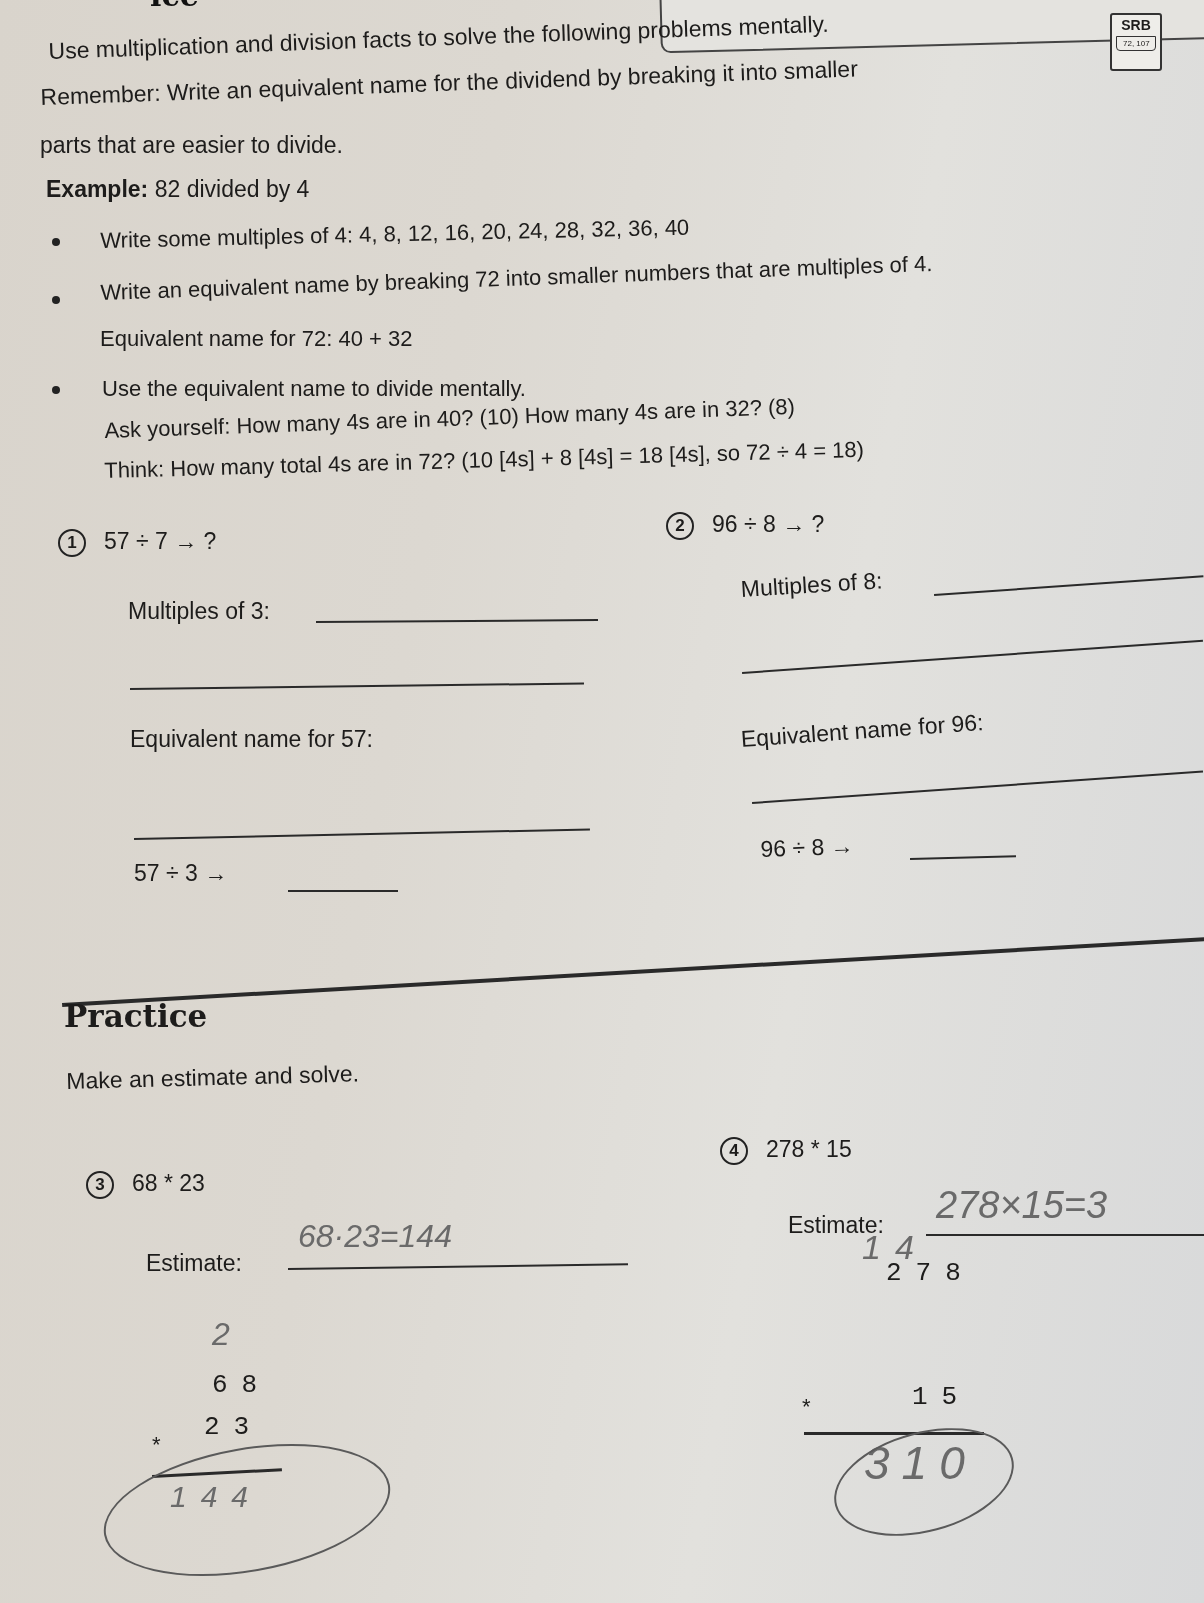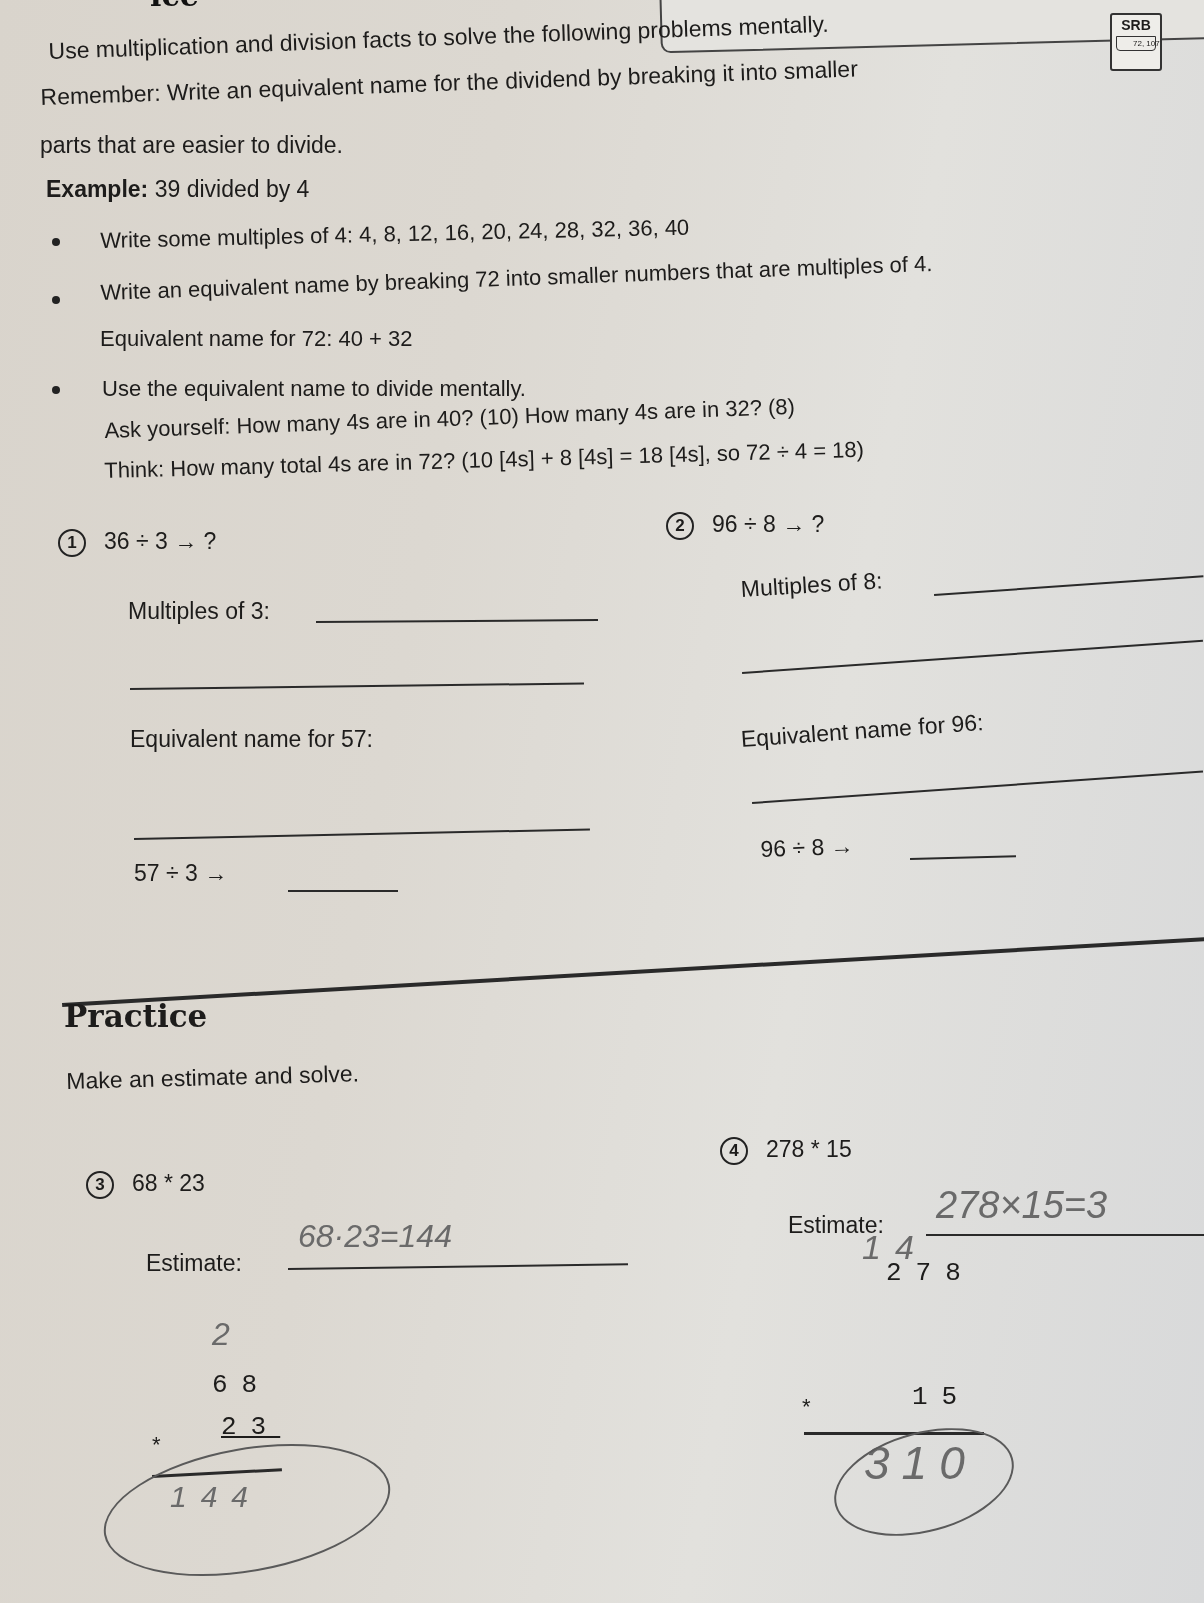--- a/index.html
+++ b/index.html
@@ -4,21 +4,21 @@
 <style>
   html,body{margin:0;padding:0;}
   body{width:1204px;height:1603px;overflow:hidden;position:relative;
     background:linear-gradient(100deg,#d9d4cc 0%,#dcd8d1 35%,#e2e1dd 65%,#d8d9da 100%);
     font-family:"Liberation Sans",sans-serif;color:#1d1c1b;}
   .abs{position:absolute;white-space:nowrap;}
   .top-heading{left:150px;top:-22px;font-family:"DejaVu Serif",serif;font-weight:bold;font-size:30px;color:#111;}
   .top-box{left:660px;top:-20px;width:560px;height:62px;border:2px solid #444;border-radius:10px;transform:rotate(-1.5deg);background:#e4e3df;}
   .srb{left:1110px;top:13px;width:48px;height:54px;border:2px solid #333;border-radius:3px;background:#eeede9;text-align:center;}
   .srb .s1{font-weight:bold;font-size:14px;display:block;margin-top:2px;}
-  .srb .s2{font-size:8px;display:block;border:1.5px solid #333;margin:3px 4px 0;padding:2px 16px;border-radius:0 0 4px 4px;}
+  .srb .s2{font-size:8px;display:block;border:1.5px solid #333;margin:3px 4px 0;padding:2px 6px;border-radius:0 0 4px 4px;}
   .intro{font-size:23px;line-height:31px;transform-origin:0 0;}
   .l1{left:48px;top:36px;transform:rotate(-2deg);}
   .l2{left:40px;top:82px;transform:rotate(-2deg);}
   .l3{left:40px;top:130px;}
   .ex-title{left:46px;top:176px;font-size:23px;}
   .ex-title b{font-weight:bold;text-align:center;}
   .bullet{font-size:22px;}
   .dot{position:absolute;width:8px;height:8px;border-radius:50%;background:#222;}
   .rot{transform-origin:0 0;}
   .circle-num{display:inline-block;width:24px;height:24px;border:2px solid #222;border-radius:50%;text-align:center;font-size:17px;line-height:24px;font-weight:bold;margin-right:18px;vertical-align:middle;}
@@ -38,37 +38,37 @@
   <span class="s1">SRB</span>
   <span class="s2">72, 107</span>
 </div>
 
 <div class="abs intro l1">Use multiplication and division facts to solve the following problems mentally.</div>
 <div class="abs intro l2">Remember: Write an equivalent name for the dividend by breaking it into smaller</div>
 <div class="abs intro l3">parts that are easier to divide.</div>
 
 <div class="abs ex-title">
   <b>Example:</b>
-  <span>39 divided by 4</span>
+  <span>82 divided by 4</span>
 </div>
 
 <div class="dot" style="left:52px;top:238px;"></div>
 <div class="abs bullet rot" style="left:100px;top:228px;transform:rotate(-1.3deg);">Write some multiples of 4: 4, 8, 12, 16, 20, 24, 28, 32, 36, 40</div>
 
 <div class="dot" style="left:52px;top:296px;"></div>
 <div class="abs bullet rot" style="left:100px;top:280px;transform:rotate(-2deg);">Write an equivalent name by breaking 72 into smaller numbers that are multiples of 4.</div>
 <div class="abs bullet" style="left:100px;top:326px;">Equivalent name for 72: 40 + 32</div>
 
 <div class="dot" style="left:52px;top:386px;"></div>
 <div class="abs bullet" style="left:102px;top:376px;">Use the equivalent name to divide mentally.</div>
 <div class="abs bullet rot" style="left:104px;top:418px;transform:rotate(-2deg);">Ask yourself: How many 4s are in 40? (10) How many 4s are in 32? (8)</div>
 <div class="abs bullet rot" style="left:104px;top:458px;transform:rotate(-1.6deg);">Think: How many total 4s are in 72? (10 [4s] + 8 [4s] = 18 [4s], so 72 ÷ 4 = 18)</div>
 
 <div class="abs prob" style="left:58px;top:528px;">
-  <span class="circle-num">1</span><span>36 ÷ 3 → ?</span>
+  <span class="circle-num">1</span><span>57 ÷ 7 → ?</span>
 </div>
 <div class="abs prob" style="left:128px;top:598px;">Multiples of 3:</div>
 <div class="blank" style="left:316px;top:621px;width:282px;transform:rotate(-0.4deg);"></div>
 <div class="blank" style="left:130px;top:688px;width:454px;transform:rotate(-0.7deg);"></div>
 <div class="abs prob" style="left:130px;top:726px;">Equivalent name for 57:</div>
 <div class="blank" style="left:134px;top:838px;width:456px;transform:rotate(-1.2deg);"></div>
 <div class="abs prob" style="left:134px;top:860px;">57 ÷ 3 →</div>
 <div class="blank" style="left:288px;top:890px;width:110px;"></div>
 
 <div class="abs prob" style="left:666px;top:511px;">
@@ -90,21 +90,21 @@
 <div class="abs prob" style="left:86px;top:1170px;">
   <span class="circle-num">3</span><span>68 * 23</span>
 </div>
 <div class="abs prob" style="left:146px;top:1250px;">Estimate:</div>
 <div class="blank" style="left:288px;top:1268px;width:340px;transform:rotate(-0.8deg);"></div>
 <div class="abs hand" style="left:298px;top:1218px;font-size:32px;">68·23=144</div>
 
 <div class="abs hand" style="left:212px;top:1316px;font-size:32px;">2</div>
 <div class="abs mono-num" style="left:212px;top:1370px;">68</div>
 <div class="abs" style="left:152px;top:1432px;font-size:22px;">*</div>
-<div class="abs mono-num" style="left:221px;top:1412px;text-decoration:underline;">23</div>
+<div class="abs mono-num" style="left:204px;top:1412px;">23</div>
 <div class="blank" style="left:152px;top:1475px;width:130px;border-top-width:3px;transform:rotate(-3deg);"></div>
 <div class="abs hand" style="left:170px;top:1480px;font-size:30px;letter-spacing:14px;">144</div>
 <div class="oval" style="left:102px;top:1448px;width:286px;height:120px;transform:rotate(-10deg);"></div>
 
 <div class="abs prob" style="left:720px;top:1136px;">
   <span class="circle-num">4</span><span>278 * 15</span>
 </div>
 <div class="abs prob" style="left:788px;top:1212px;">Estimate:</div>
 <div class="blank" style="left:926px;top:1234px;width:278px;"></div>
 <div class="abs hand" style="left:936px;top:1184px;font-size:38px;">278×15=3</div>

